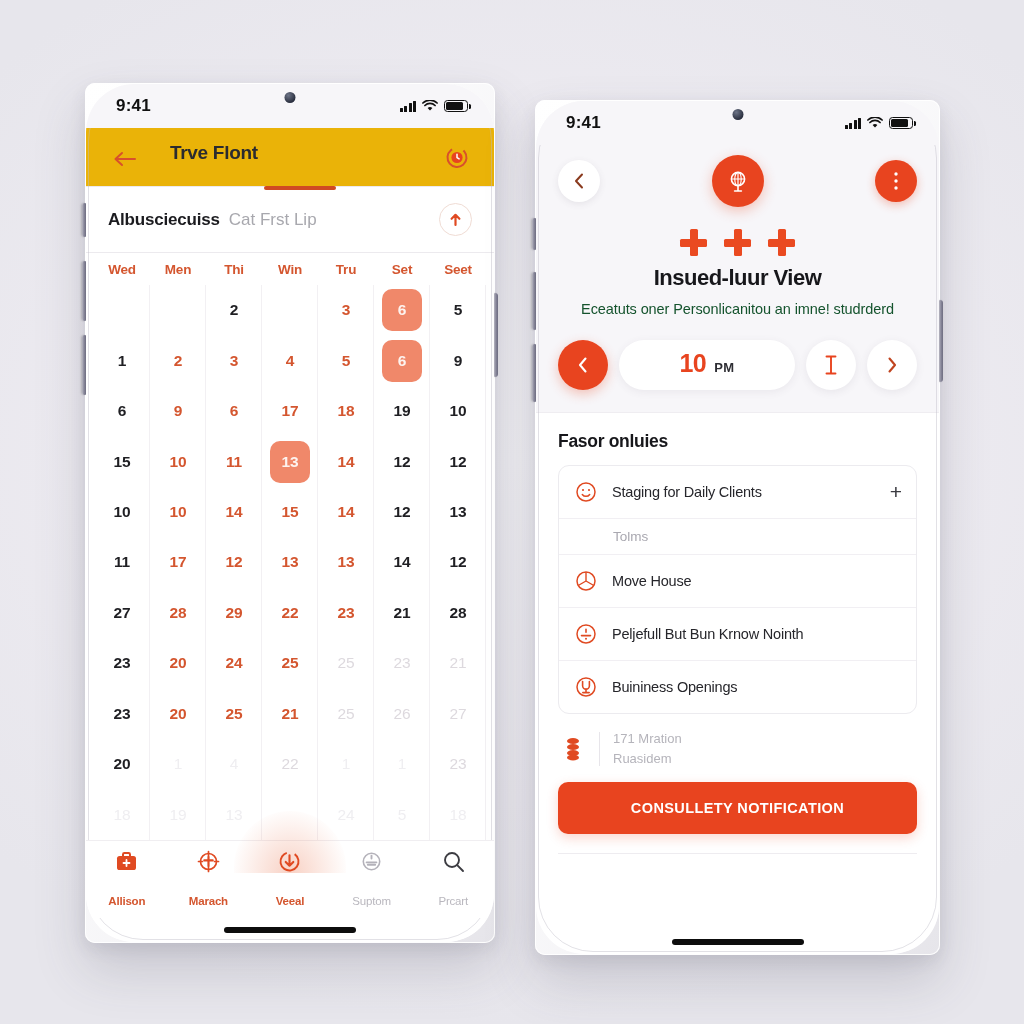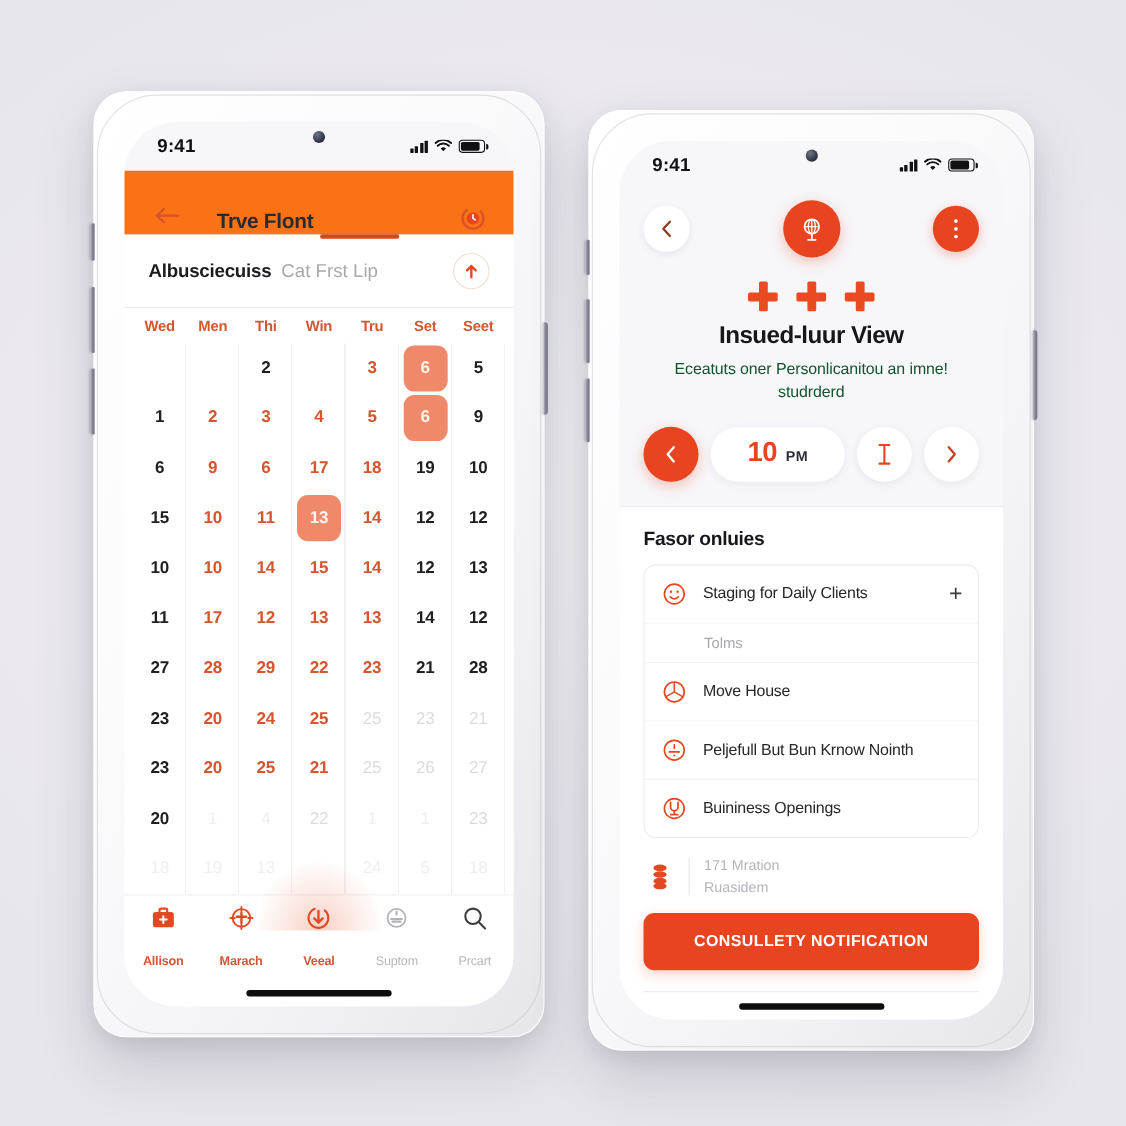--- a/index.html
+++ b/index.html
@@ -13,26 +13,26 @@
     position: relative;
     width: 1024px; height: 1024px;
     background:
       radial-gradient(ellipse 70% 55% at 50% 45%, #f3f2f6 0%, #eceaf0 60%, #e7e6ec 100%);
   }
 
   
   .phone {
     position: absolute;
     background: linear-gradient(118deg,#ffffff 0%,#fbfbfc 38%,#f2f1f4 72%,#e6e5ea 100%);
-    border-radius: 30px;
+    border-radius: 10px;
     box-shadow:
       0 26px 52px rgba(70,68,90,0.20),
       0 6px 16px rgba(70,68,90,0.10),
       inset 0 0 0 1px rgba(255,255,255,0.9);
-    padding: 28px;
+    padding: 1px;
   }
   .phone::after{
     content:"";
     position:absolute; inset:3px;
     border-radius:55px;
     border:1px solid rgba(190,188,200,0.45);
     pointer-events:none;
   }
   .screen {
     position: relative;
@@ -82,22 +82,22 @@
   }
   .batt span{display:block;height:100%;width:86%;background:#111;border-radius:1.5px;}
   .batt::after{content:"";position:absolute;right:-3.6px;top:3.4px;width:2px;height:5px;
     background:#111;border-radius:0 1.5px 1.5px 0;}
 
   
   #leftPhone{ left:85px; top:83px; width:410px; height:860px; }
   .l-body{ height:100%; display:flex; flex-direction:column; background:#fff; }
 
   .l-appbar{
-    display:flex; align-items:flex-end; padding:14px 22px 0 22px;
-    height:58px; position:relative; background:#f97316;
+    display:flex; align-items:flex-start; padding:14px 22px 0 22px;
+    height:58px; position:relative; background:#eab308;
   }
   .backarrow{
     width:34px;height:34px;display:flex;align-items:center;justify-content:center;
     color:#d8502c; flex:0 0 auto;
   }
   .l-title{
     font-size:19px; font-weight:700; color:#2b2b2f; letter-spacing:-.3px;
     margin-left:28px;
   }
   .l-title-underline{

